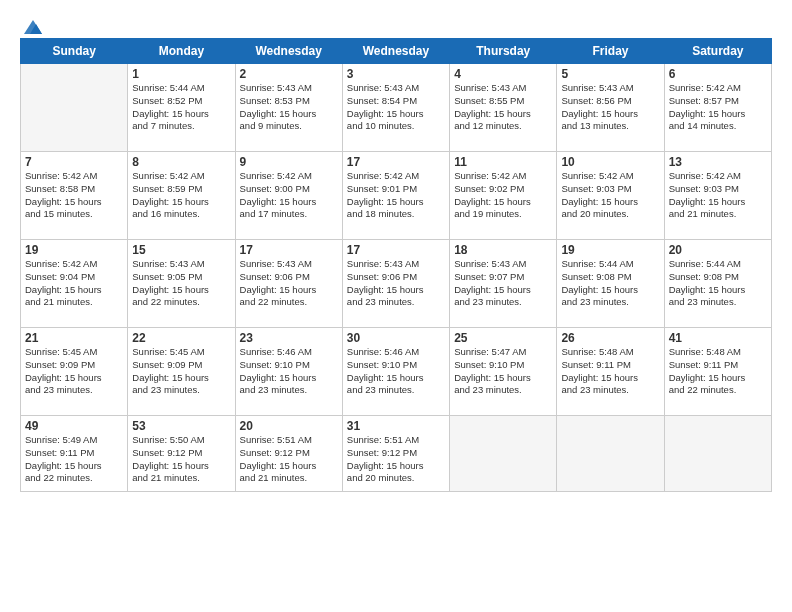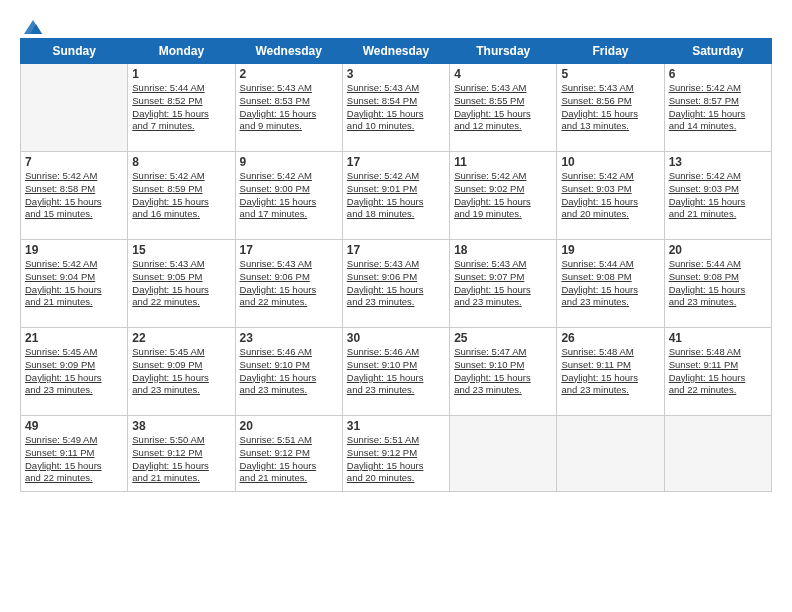--- a/index.html
+++ b/index.html
@@ -88,21 +88,20 @@
     .day-num {
       font-size: 12px;
       font-weight: bold;
       display: block;
       margin-bottom: 1px;
     }
     .cell-text {
       font-size: 9.5px;
       line-height: 1.35;
       color: #333;
-      text-decoration: underline;
     }
     .last-row td {
       height: 76px;
     }
   </style>
 </head>
 <body>
 
 <div class="page">
   <div class="header">
@@ -251,21 +250,21 @@
             <span class="day-num">41</span>
             <div class="cell-text">Sunrise: 5:48 AM<br>Sunset: 9:11 PM<br>Daylight: 15 hours<br>and 22 minutes.</div>
           </td>
         </tr>
         <tr class="last-row">
           <td>
             <span class="day-num">49</span>
             <div class="cell-text">Sunrise: 5:49 AM<br>Sunset: 9:11 PM<br>Daylight: 15 hours<br>and 22 minutes.</div>
           </td>
           <td>
-            <span class="day-num">38</span>
+            <span class="day-num">53</span>
             <div class="cell-text">Sunrise: 5:50 AM<br>Sunset: 9:12 PM<br>Daylight: 15 hours<br>and 21 minutes.</div>
           </td>
           <td>
             <span class="day-num">20</span>
             <div class="cell-text">Sunrise: 5:51 AM<br>Sunset: 9:12 PM<br>Daylight: 15 hours<br>and 21 minutes.</div>
           </td>
           <td>
             <span class="day-num">31</span>
             <div class="cell-text">Sunrise: 5:51 AM<br>Sunset: 9:12 PM<br>Daylight: 15 hours<br>and 20 minutes.</div>
           </td>

